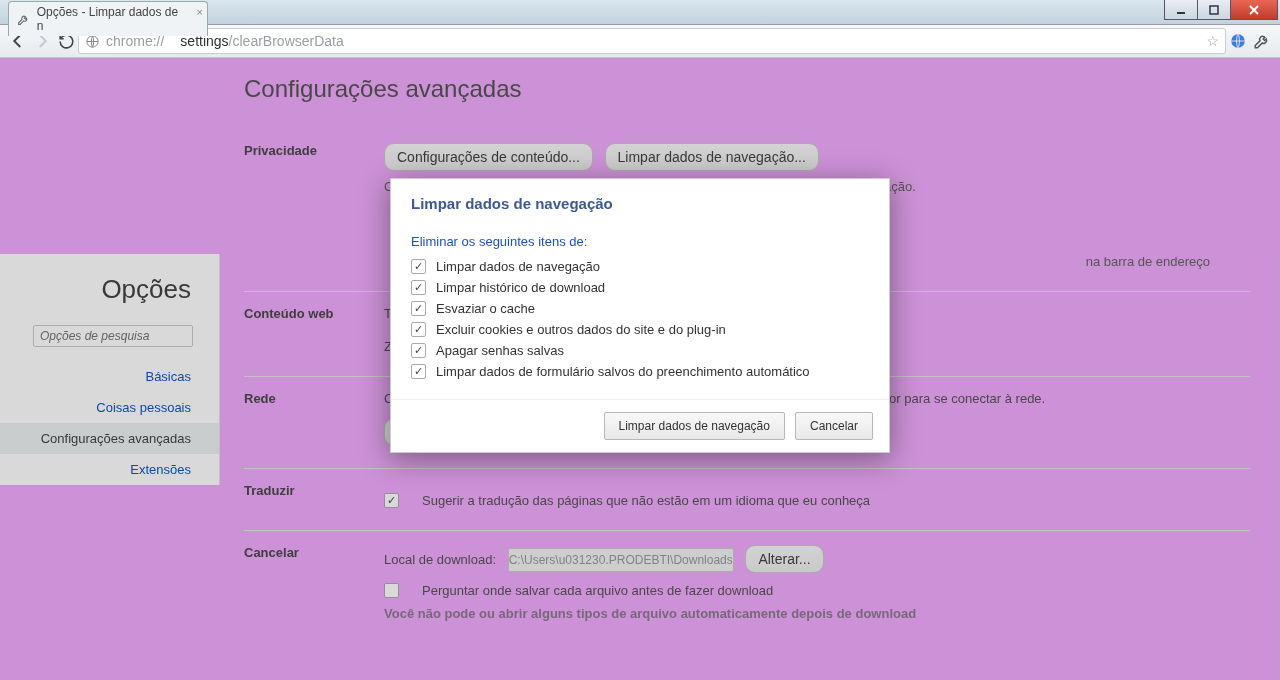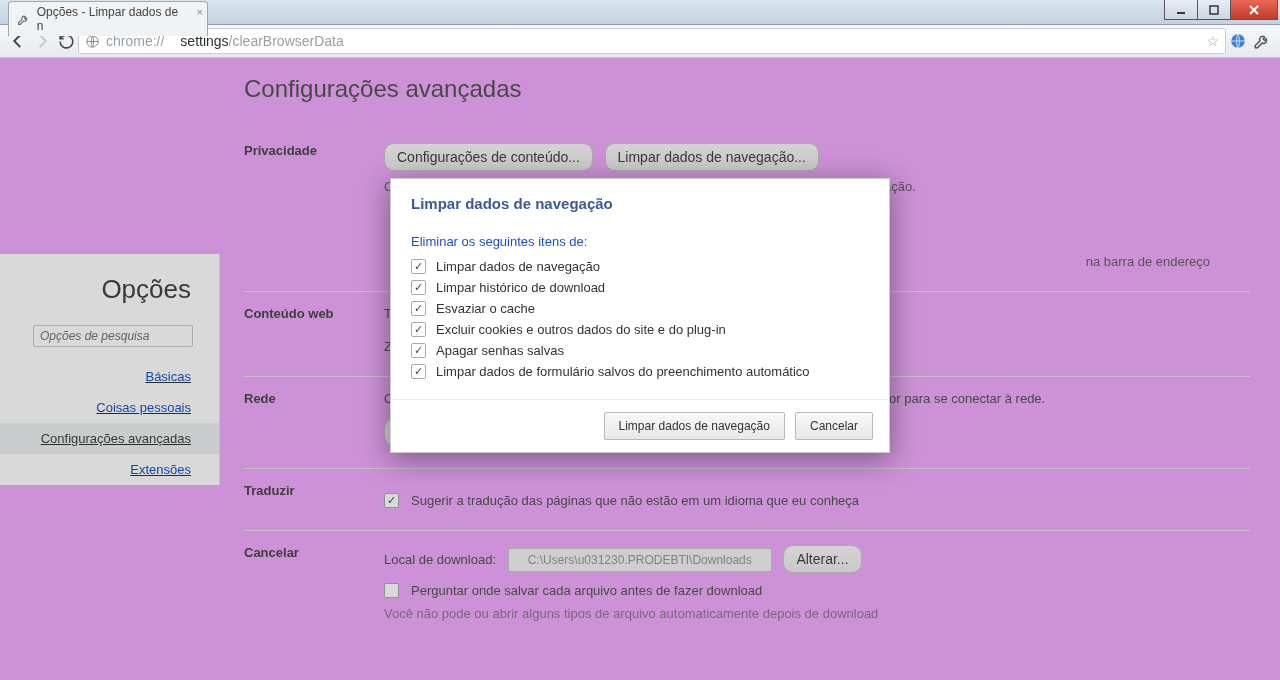--- a/index.html
+++ b/index.html
@@ -31,36 +31,36 @@
 
   
   .dim-overlay { position:absolute; left:0; right:0; top:58px; bottom:0; background:rgba(0,0,0,0.15); pointer-events:none; }
 
   
   .page { position:absolute; left:0; right:0; top:58px; bottom:0; background:#f0abfc; display:flex;align-items:center; }
   .sidebar { width:220px; background:#fff; border-right:1px solid #e3e3e3; padding-top:20px; }
   .sidebar h1 { text-align:right; padding-right:28px; font-size:26px; color:#444; font-weight:400; margin-bottom:20px;}
   .search-box { margin: 0 26px 14px auto; width: 160px; }
   .search-box input { width:100%; border:1px solid #ccc; padding:3px 6px; font-size:12px; color:#888; font-style:italic; border-radius:2px; }
-  .side-links { text-align:right;text-decoration:underline; }
+  .side-links { text-align:right; }
   .side-links div { padding:8px 28px; font-size:13px; color:#1155cc; cursor:pointer; }
   .side-links div.selected { background:#eef1f3; color:#444; }
 
   .content { flex:1; padding: 20px 30px 40px 24px; overflow:hidden; }
   .content > h1 { font-size:24px; color:#555; font-weight:400; margin-bottom:26px; }
   .section { display:flex; border-bottom:1px solid #e6e6e6; padding: 14px 0 22px 0; }
   .section:last-child { border-bottom:none; }
   .section .label { width:140px; font-weight:bold; color:#4a4a4a; font-size:13px; }
   .section .body { flex:1; color:#555; font-size:13px; }
   .btn { display:inline-block; background:linear-gradient(#f8f8f8,#ededed); border:1px solid #c9c9c9; border-radius:10px; padding:5px 12px; font-size:14px; color:#444; margin-right:8px; cursor:pointer;}
   .desc { margin-top:8px; color:#666; }
-  .checkbox-row { display:flex; align-items:center; gap:12px; margin-top:10px;}
+  .checkbox-row { display:flex; align-items:center; gap:23px; margin-top:10px;}
   .fake-cb { width:15px; height:15px; border:1px solid #aaa; border-radius:2px; background:#fff; display:inline-block;}
   .fake-cb.checked::after { content:"✓"; display:block; font-size:11px; color:#444; text-align:center; line-height:13px;}
-  .readonly-input { display:inline-block; border:1px solid #ccc; background:#f3f3f3; color:#999; padding:4px 19px; font-size:12px; border-radius:2px; margin: 0 8px;}
+  .readonly-input { display:inline-block; border:1px solid #ccc; background:#f3f3f3; color:#999; padding:4px 0; font-size:12px; border-radius:2px; margin: 0 8px;}
 
   
   .modal { position:absolute; width:500px; left:50%; transform:translateX(-50%); top:178px; background:#fff; box-shadow:0 6px 28px rgba(0,0,0,0.4); border:1px solid #ccc; z-index:50; }
   .modal h2 { font-size:15px; color:#3b5a96; font-weight:bold; padding:16px 20px 4px 20px; }
   .modal .mbody { padding: 8px 20px 14px 20px; }
   .modal .row { margin:10px 0; display:flex; align-items:center; }
   .modal .row label { font-size:13px; color:#1d4ed8; margin-right:10px;}
   .modal select { border:1px solid #bbb; background:#fafafa; padding:4px 24px 4px 10px; font-size:13px; border-radius:2px; min-width:190px;}
   .modal .cb-row { display:flex; align-items:center; margin:6px 0; gap:10px; font-size:13px; color:#333; }
   .modal .mfooter { background:#fff; border-top:1px solid #eee; padding:12px 16px; display:flex; justify-content:flex-end; gap:10px; }
@@ -204,21 +204,21 @@
       <div class="body">
         <div>
           <span>Local de download:</span>
           <span class="readonly-input">C:\Users\u031230.PRODEBTI\Downloads</span>
           <span class="btn">Alterar...</span>
         </div>
         <div class="checkbox-row">
           <span class="fake-cb"></span>
           <span>Perguntar onde salvar cada arquivo antes de fazer download</span>
         </div>
-        <div class="desc" style="opacity:0.7;">Você não pode ou abrir alguns tipos de arquivo automaticamente depois de download</div>
+        <div class="desc" style="opacity:0.7;font-weight:bold;">Você não pode ou abrir alguns tipos de arquivo automaticamente depois de download</div>
       </div>
     </div>
   </div>
 </div>
 
 <div class="dim-overlay"></div>
 
 <div class="modal">
   <h2>Limpar dados de navegação</h2>
   <div class="mbody">

